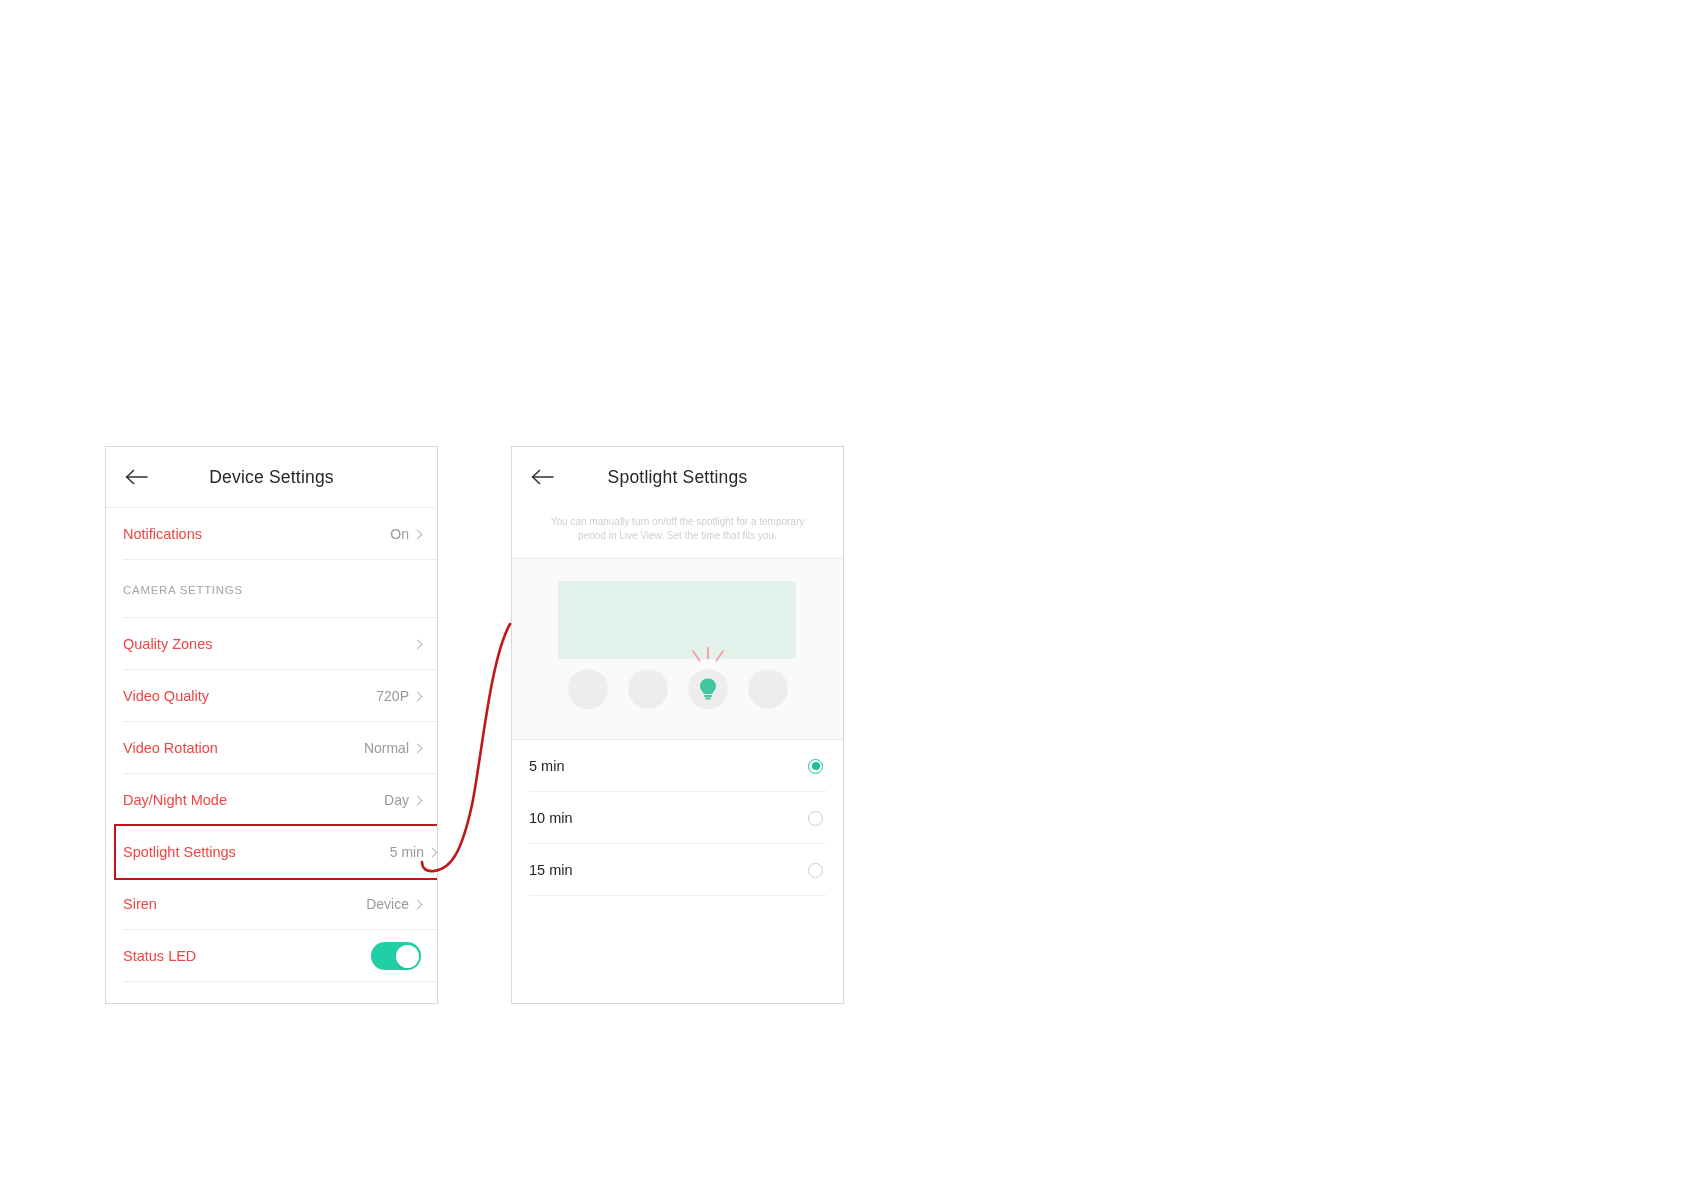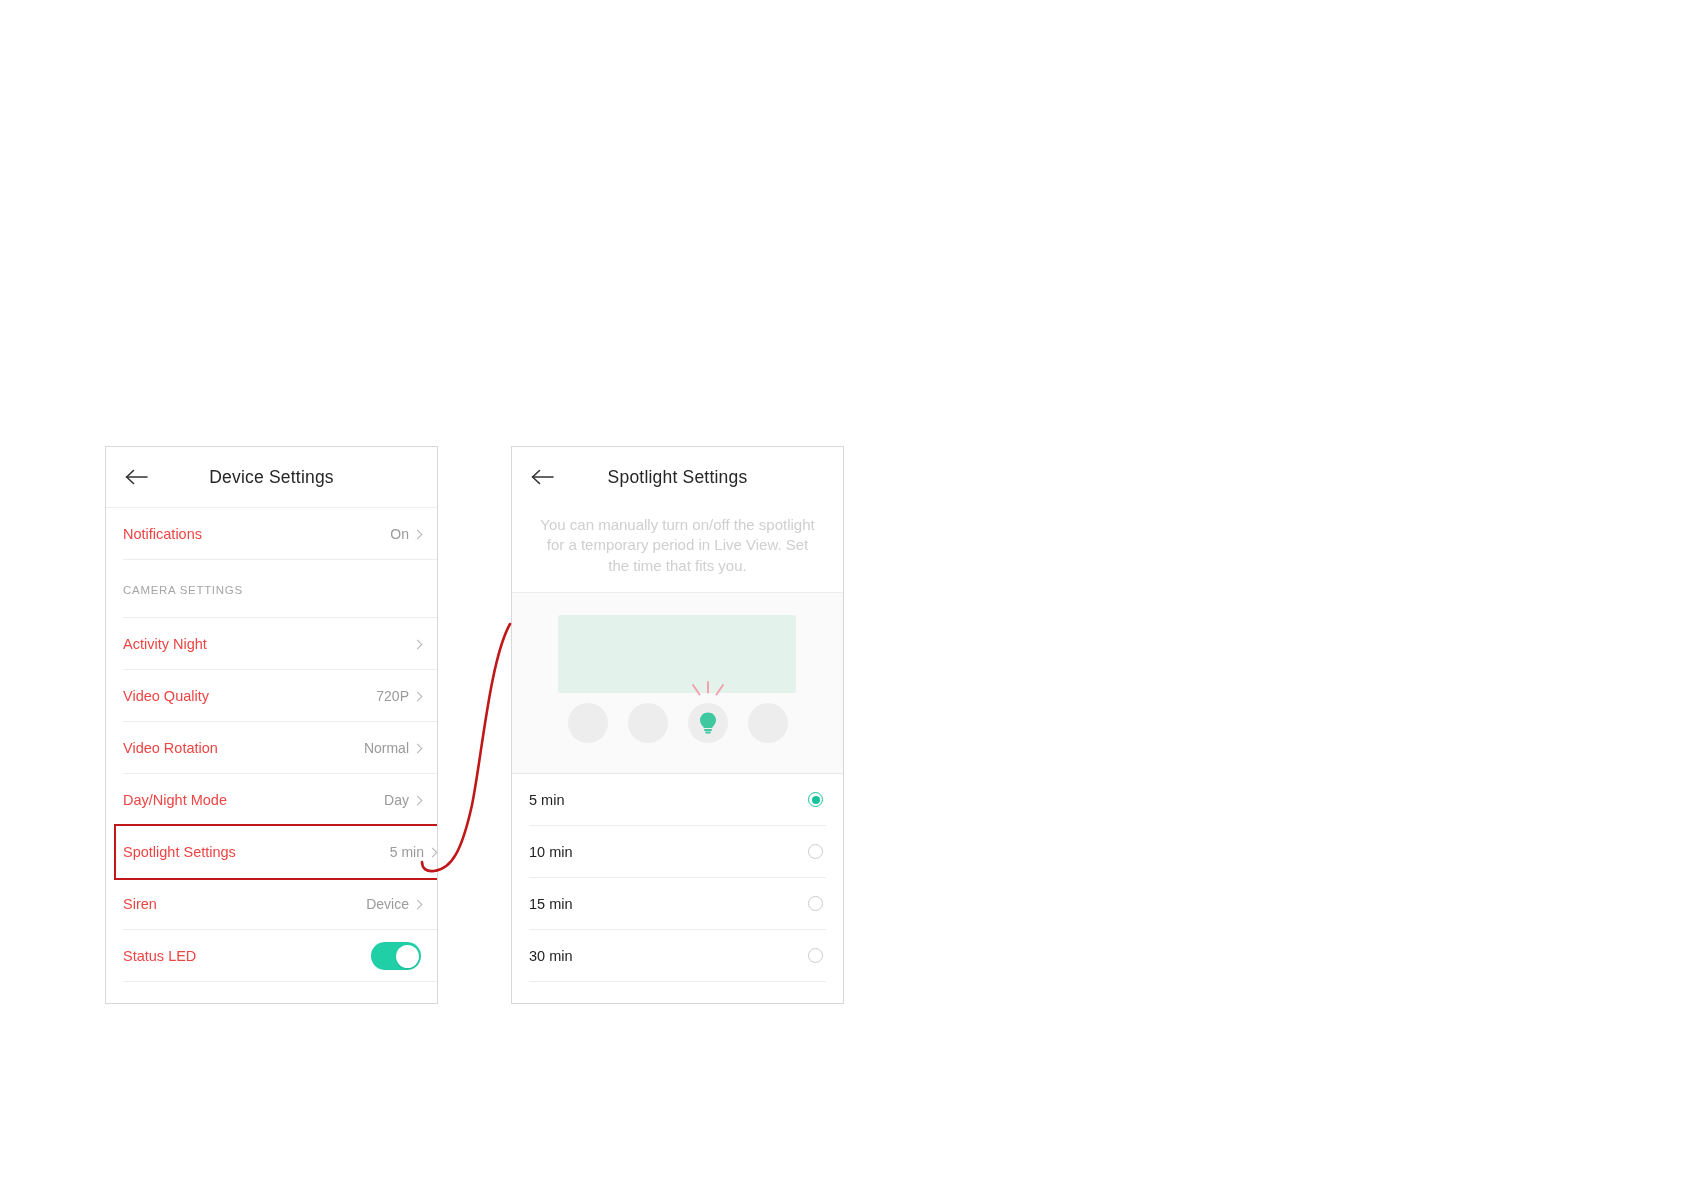--- a/index.html
+++ b/index.html
@@ -169,21 +169,21 @@
     width: 23px;
     height: 23px;
     border-radius: 50%;
     background: #ffffff;
     box-shadow: 0 1px 2px rgba(0,0,0,.12);
   }
 
   
   .description {
     padding: 8px 24px 16px 24px;
-    font-size: 15px;
+    font-size: 10px;
     line-height: 1.35;
     color: #cfcfcf;
     text-align: center;
     border-bottom: 1px solid #ededed;
   }
 
   .illustration {
     position: relative;
     height: 180px;
     background: #fafafa;
@@ -310,21 +310,21 @@
     <div class="row-label">Notifications</div>
     <div class="row-value">On</div>
     <span class="chev"></span>
   </div>
 
   <div class="section-gap"></div>
 
   <div class="section-caption">CAMERA SETTINGS</div>
 
   <div class="row">
-    <div class="row-label">Activity Night</div>
+    <div class="row-label">Quality Zones</div>
     <div class="row-value"></div>
     <span class="chev"></span>
   </div>
 
   <div class="row">
     <div class="row-label">Video Quality</div>
     <div class="row-value">720P</div>
     <span class="chev"></span>
   </div>
 
@@ -401,22 +401,18 @@
     <span class="radio selected"></span>
   </div>
   <div class="option-row">
     <div class="option-label">10 min</div>
     <span class="radio"></span>
   </div>
   <div class="option-row">
     <div class="option-label">15 min</div>
     <span class="radio"></span>
   </div>
-  <div class="option-row">
-    <div class="option-label">30 min</div>
-    <span class="radio"></span>
-  </div>
 
 </div>
 
 <svg id="connector-arrow" viewBox="0 0 140 290" aria-hidden="true">
   <path d="M22 262 C 22 268, 26 272, 34 271 C 52 269, 62 250, 72 205 C 82 155, 90 60, 110 24" stroke="#c01818" stroke-width="2.6" fill="none" stroke-linecap="round"></path>
 </svg>
 
 </body></html>

